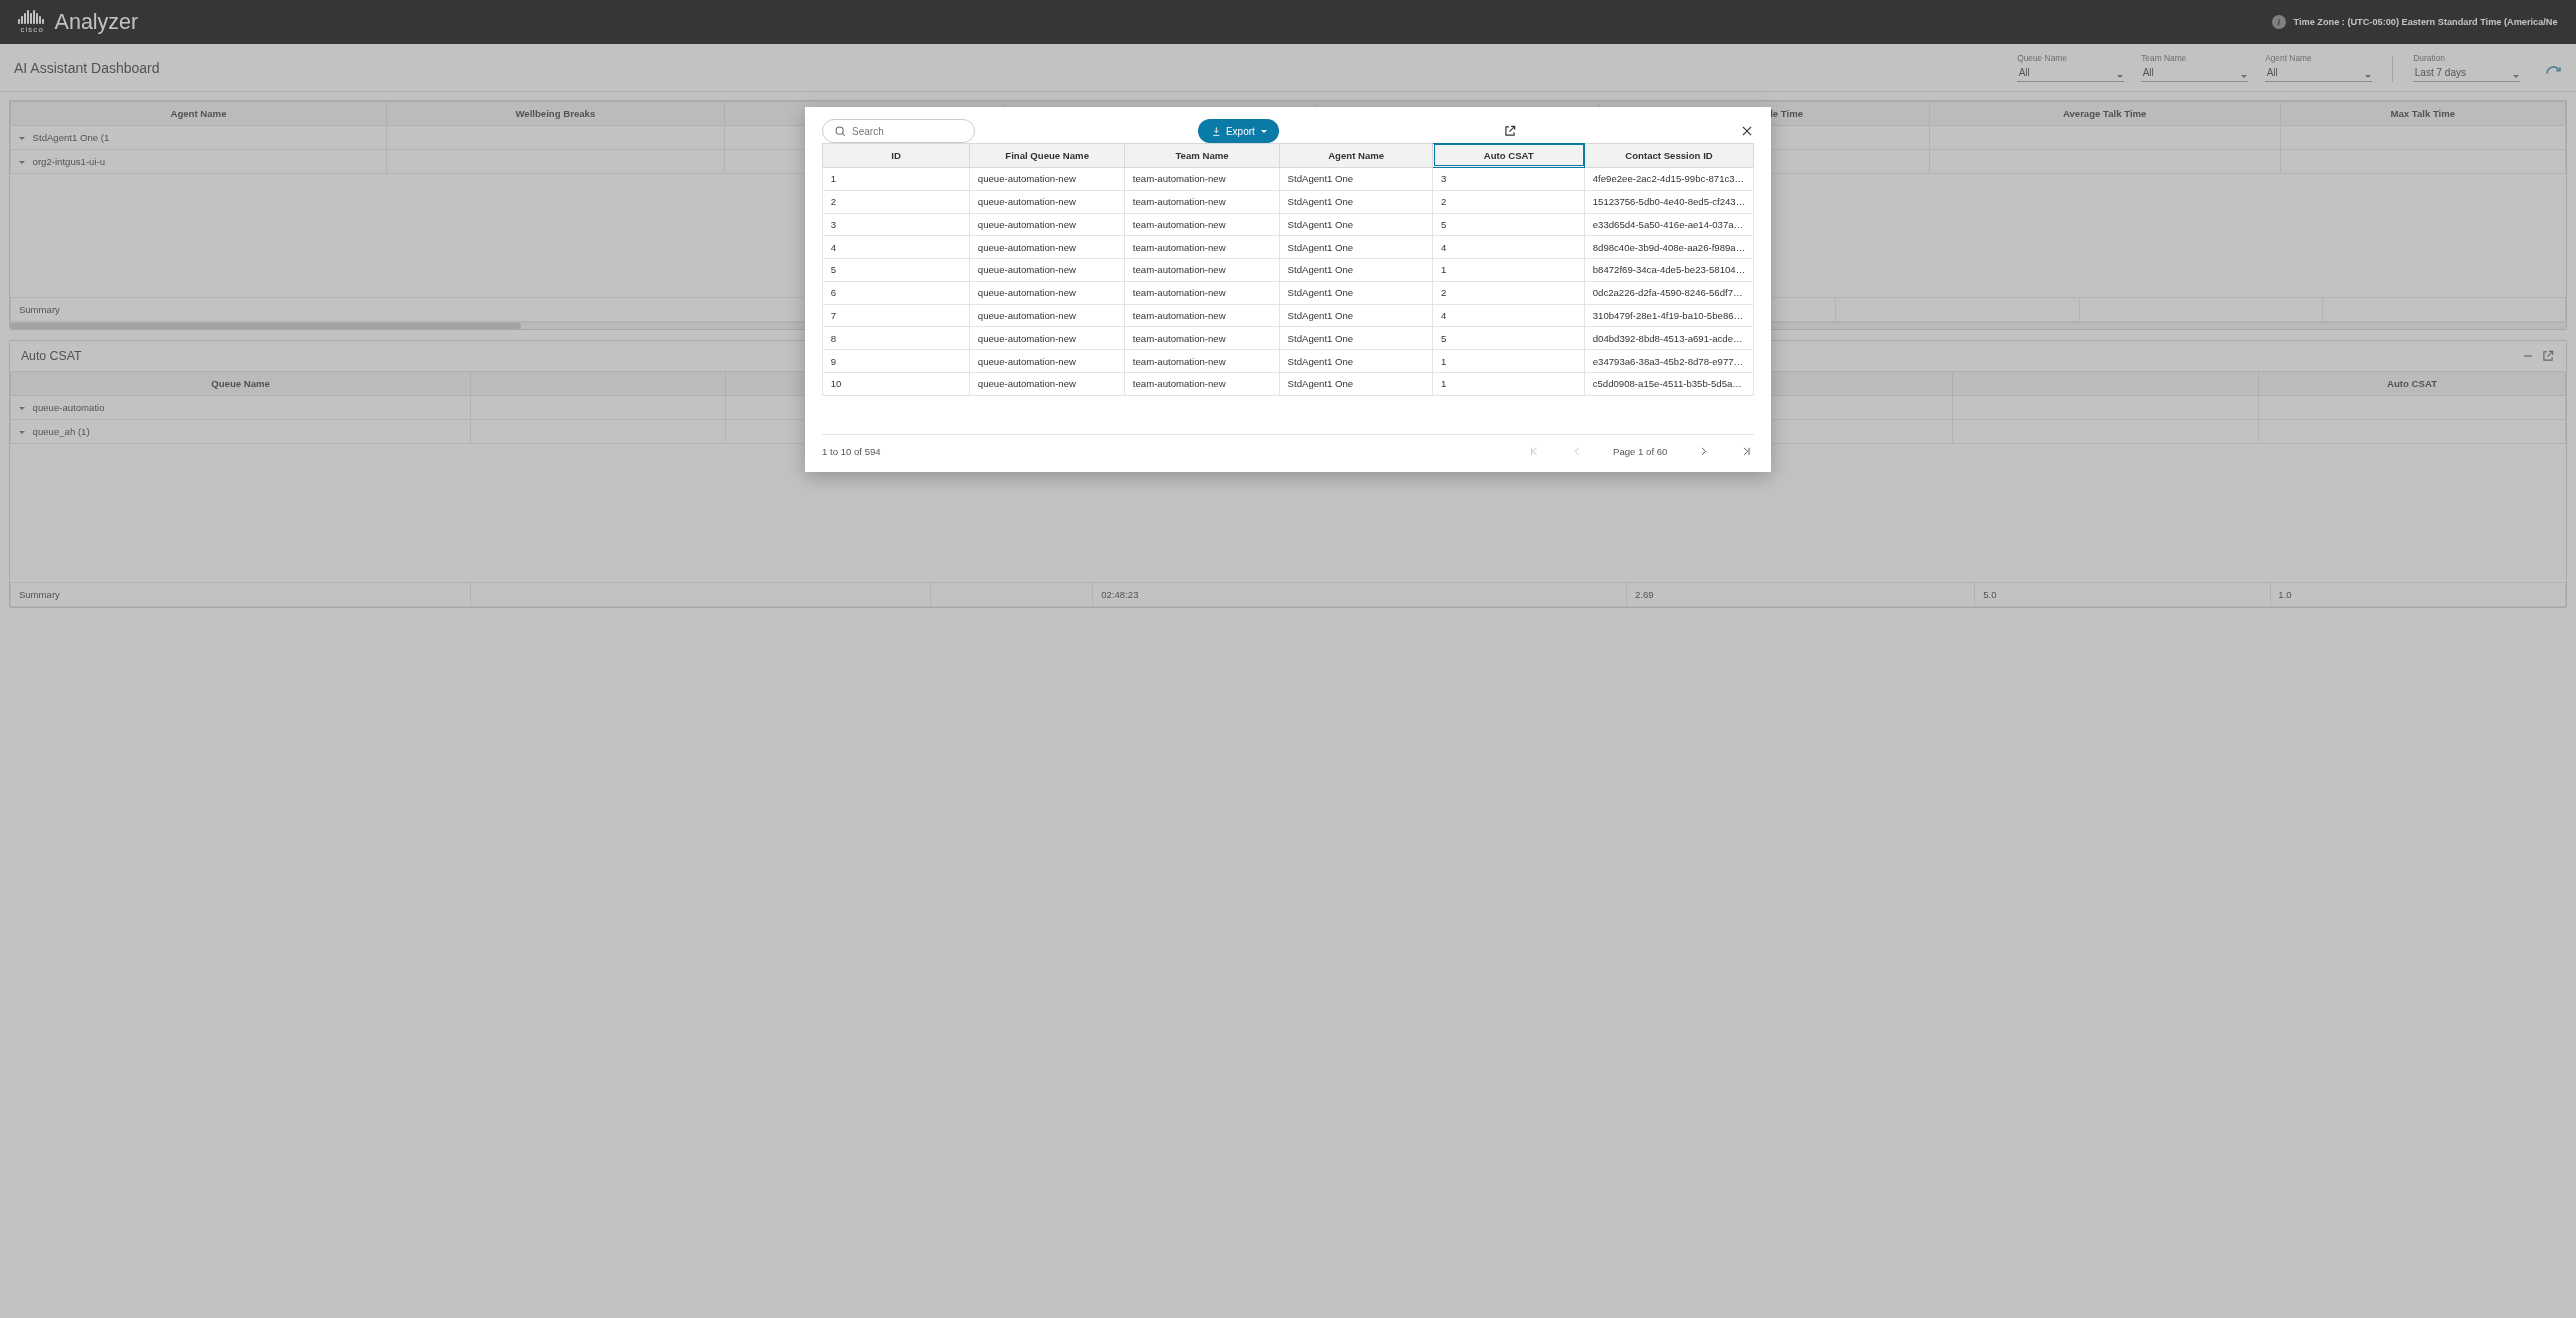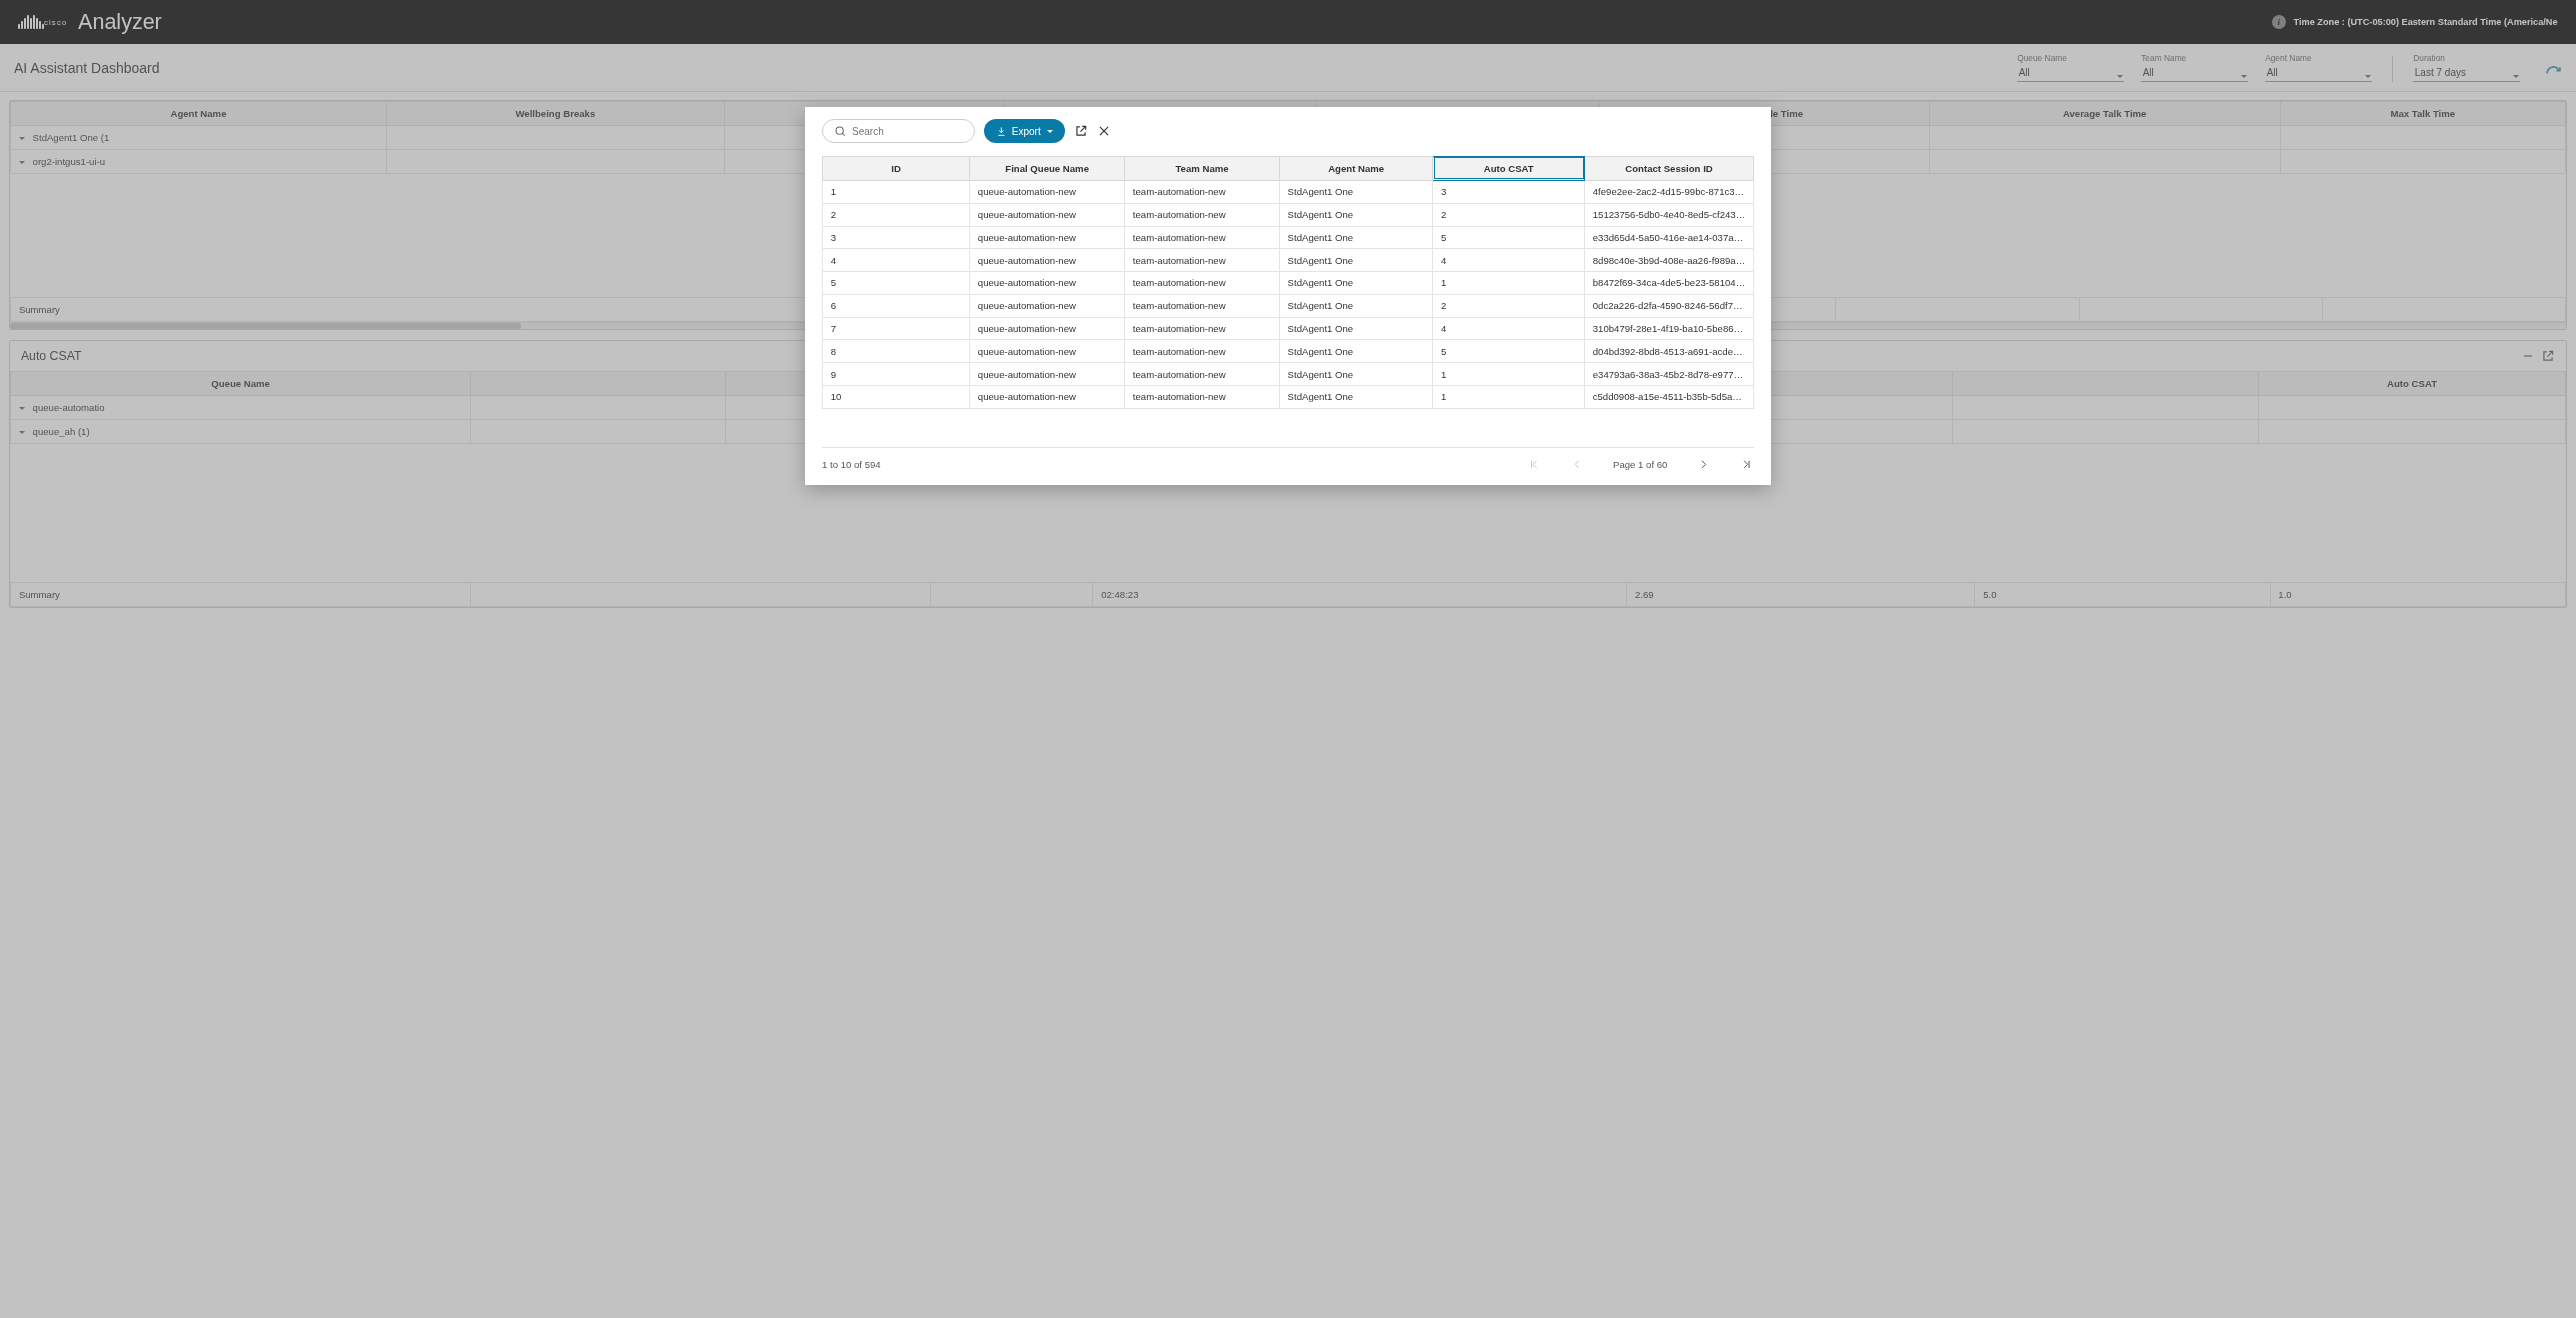--- a/index.html
+++ b/index.html
@@ -1,19 +1,19 @@
 <!DOCTYPE html>
 <html style="font-size:12.3px"><head>
 <meta charset="utf-8">
 <style>
   *{box-sizing:border-box;margin:0;padding:0;font-family:"Segoe UI",Arial,sans-serif}
   body{background:#fff;font-size:10px;color:#333;overflow:hidden}
   
   .topbar{background:#000;height:44px;display:flex;align-items:center;padding:0 18.4px;color:#fff}
-  .cisco-logo{display:flex;flex-direction:row;align-items:center;margin-right:10.7px}
+  .cisco-logo{display:flex;flex-direction:column;align-items:flex-end;margin-right:10.7px}
   .cisco-bars{display:flex;align-items:flex-end;gap:1.5px;height:14px}
   .cisco-bars span{width:1.5px;background:#fff;border-radius:0.8px}
   .cisco-text{font-size:7.7px;letter-spacing:1.2px;margin-top:1.5px}
   .app-name{font-size:21.5px;font-weight:400}
   .topbar-right{margin-left:auto;display:flex;align-items:center;gap:7.7px;font-size:9.2px;font-weight:600}
   .info-icon{width:14px;height:14px;border-radius:50%;background:#888;display:flex;align-items:center;justify-content:center;font-family:Georgia,serif;font-style:italic;font-weight:bold;font-size:9.2px;color:#000}
   
   .filterbar{height:48px;display:flex;align-items:center;padding:0 14px;border-bottom:0.8px solid #ddd;background:#fff}
   .page-title{font-size:14px;font-weight:400}
   .filters{margin-left:auto;display:flex;align-items:flex-end;gap:17px}
@@ -37,21 +37,21 @@
   .expand{display:inline-block;width:0;height:0;border-left:3.1px solid transparent;border-right:3.1px solid transparent;border-top:3.8px solid #666;margin-right:7.7px;vertical-align:middle}
   .summary-row td{font-weight:400}
   .hscroll{height:6.1px;background:#f0f0f0;border-top:0.8px solid #e0e0e0;position:relative}
   .hscroll .thumb{position:absolute;left:0;top:0;height:100%;width:20%;background:#c6c6c6;border-radius:3.1px}
   .spacer{height:123px}
   
   .panel2 .spacer{height:138px}
   
   .overlay{position:fixed;inset:0;background:rgba(120,120,120,0.45);display:flex;align-items:flex-start;justify-content:center;padding-top:107px}
   .modal{background:#fff;width:966px;box-shadow:0 4.6px 18.4px rgba(0,0,0,.25);display:flex;flex-direction:column;padding:12.3px 17px}
-  .modal-toolbar{display:flex;align-items:center;justify-content:flex-start;gap:9.2px;margin-bottom:13px}
+  .modal-toolbar{display:flex;align-items:center;justify-content:space-between;gap:9.2px;margin-bottom:0}
   .search-wrap{display:flex;align-items:center;border:0.8px solid #ccc;border-radius:17px;padding:4.6px 10.7px;width:153px}
   .search-wrap svg{width:12.3px;height:12.3px;stroke:#666;margin-right:6.1px;flex:0 0 auto}
   .search-wrap input{border:none;outline:none;font-size:10px;width:100%}
   .export-btn{display:flex;align-items:center;gap:4.6px;background:#0a7aa6;color:#fff;border:none;border-radius:14px;padding:6.1px 12.3px;font-size:10px;cursor:pointer}
   .export-btn .sm-caret{width:0;height:0;border-left:3.1px solid transparent;border-right:3.1px solid transparent;border-top:3.1px solid #fff;margin-left:1.5px}
   .ticon{width:14px;height:14px;cursor:pointer}
   .ticon svg{width:100%;height:100%;stroke:#333;fill:none;stroke-width:2}
   
   table.mtable{width:100%;border-collapse:collapse;font-size:9.6px}
   .mtable th{background:#f2f2f2;border:0.8px solid #d8d8d8;padding:6.1px 7.7px;font-weight:700;text-align:center}

